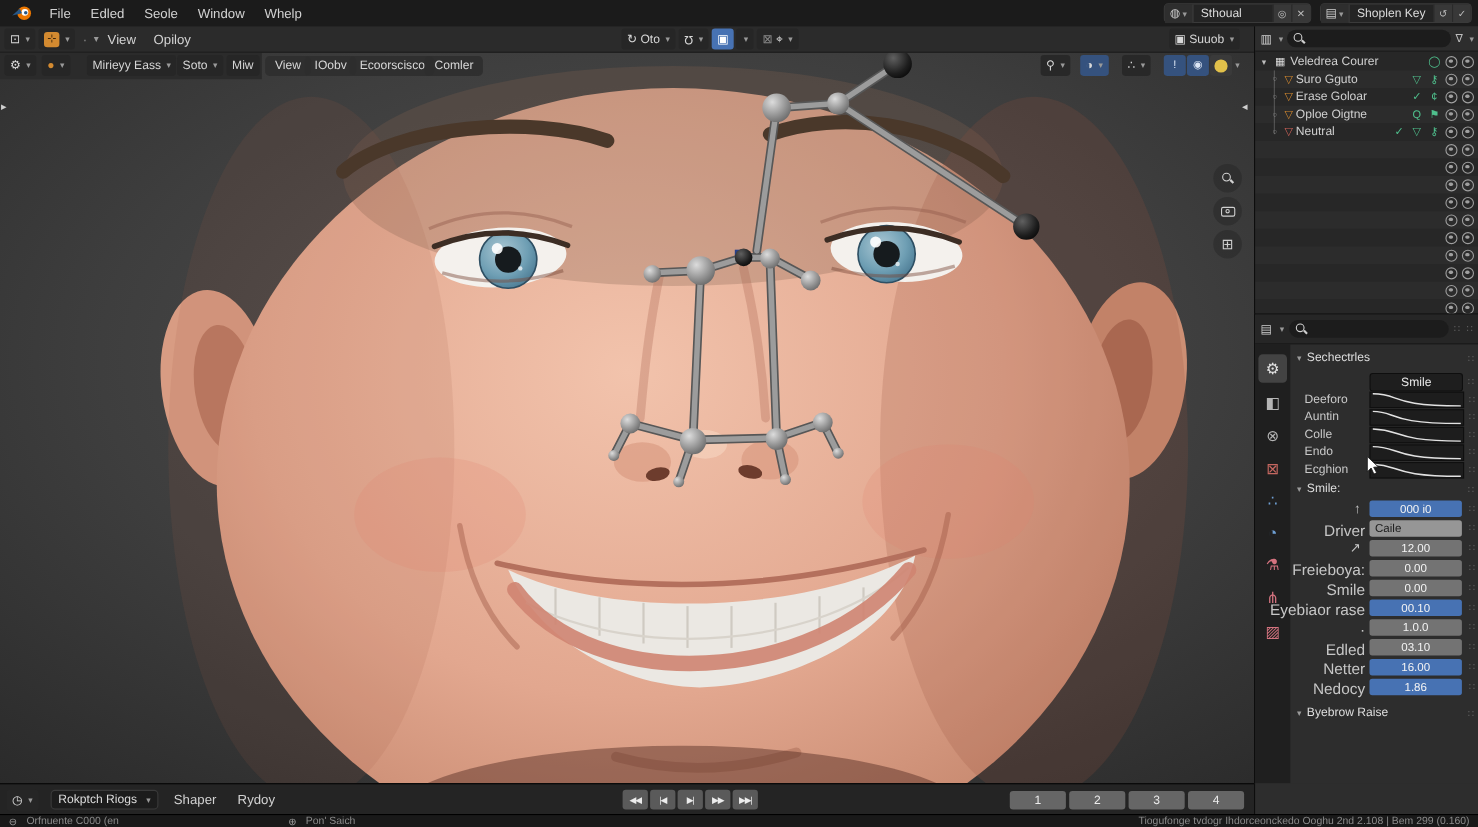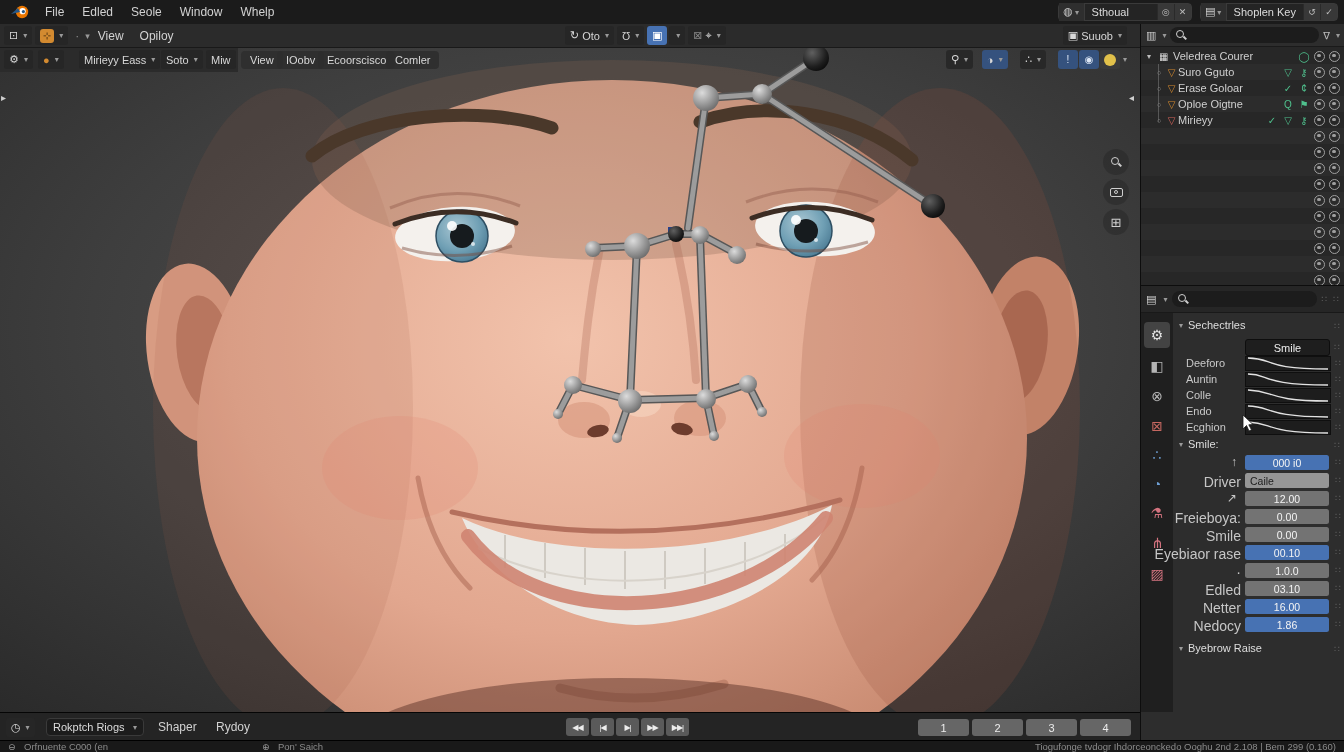--- a/index.html
+++ b/index.html
@@ -423,21 +423,21 @@
       <span class="ricons">
           <span class="gico">Q</span>
           <span class="gico">⚑</span>
           <span class="eye"></span>
           <span class="eye"></span>
         </span>
     </div>
     <div class="ol-row" style="top:88px;padding-left:12px">
       <span class="chain">○</span>
       <span class="rico">▽</span>
-      <span>Mirieyy</span>
+      <span>Neutral</span>
       <span class="ricons">
           <span class="gico">✓</span>
           <span class="gico">▽</span>
           <span class="gico">⚷</span>
           <span class="eye"></span>
           <span class="eye"></span>
         </span>
     </div>
     <div class="ol-row alt" style="top:104px">
         <span class="ricons">

